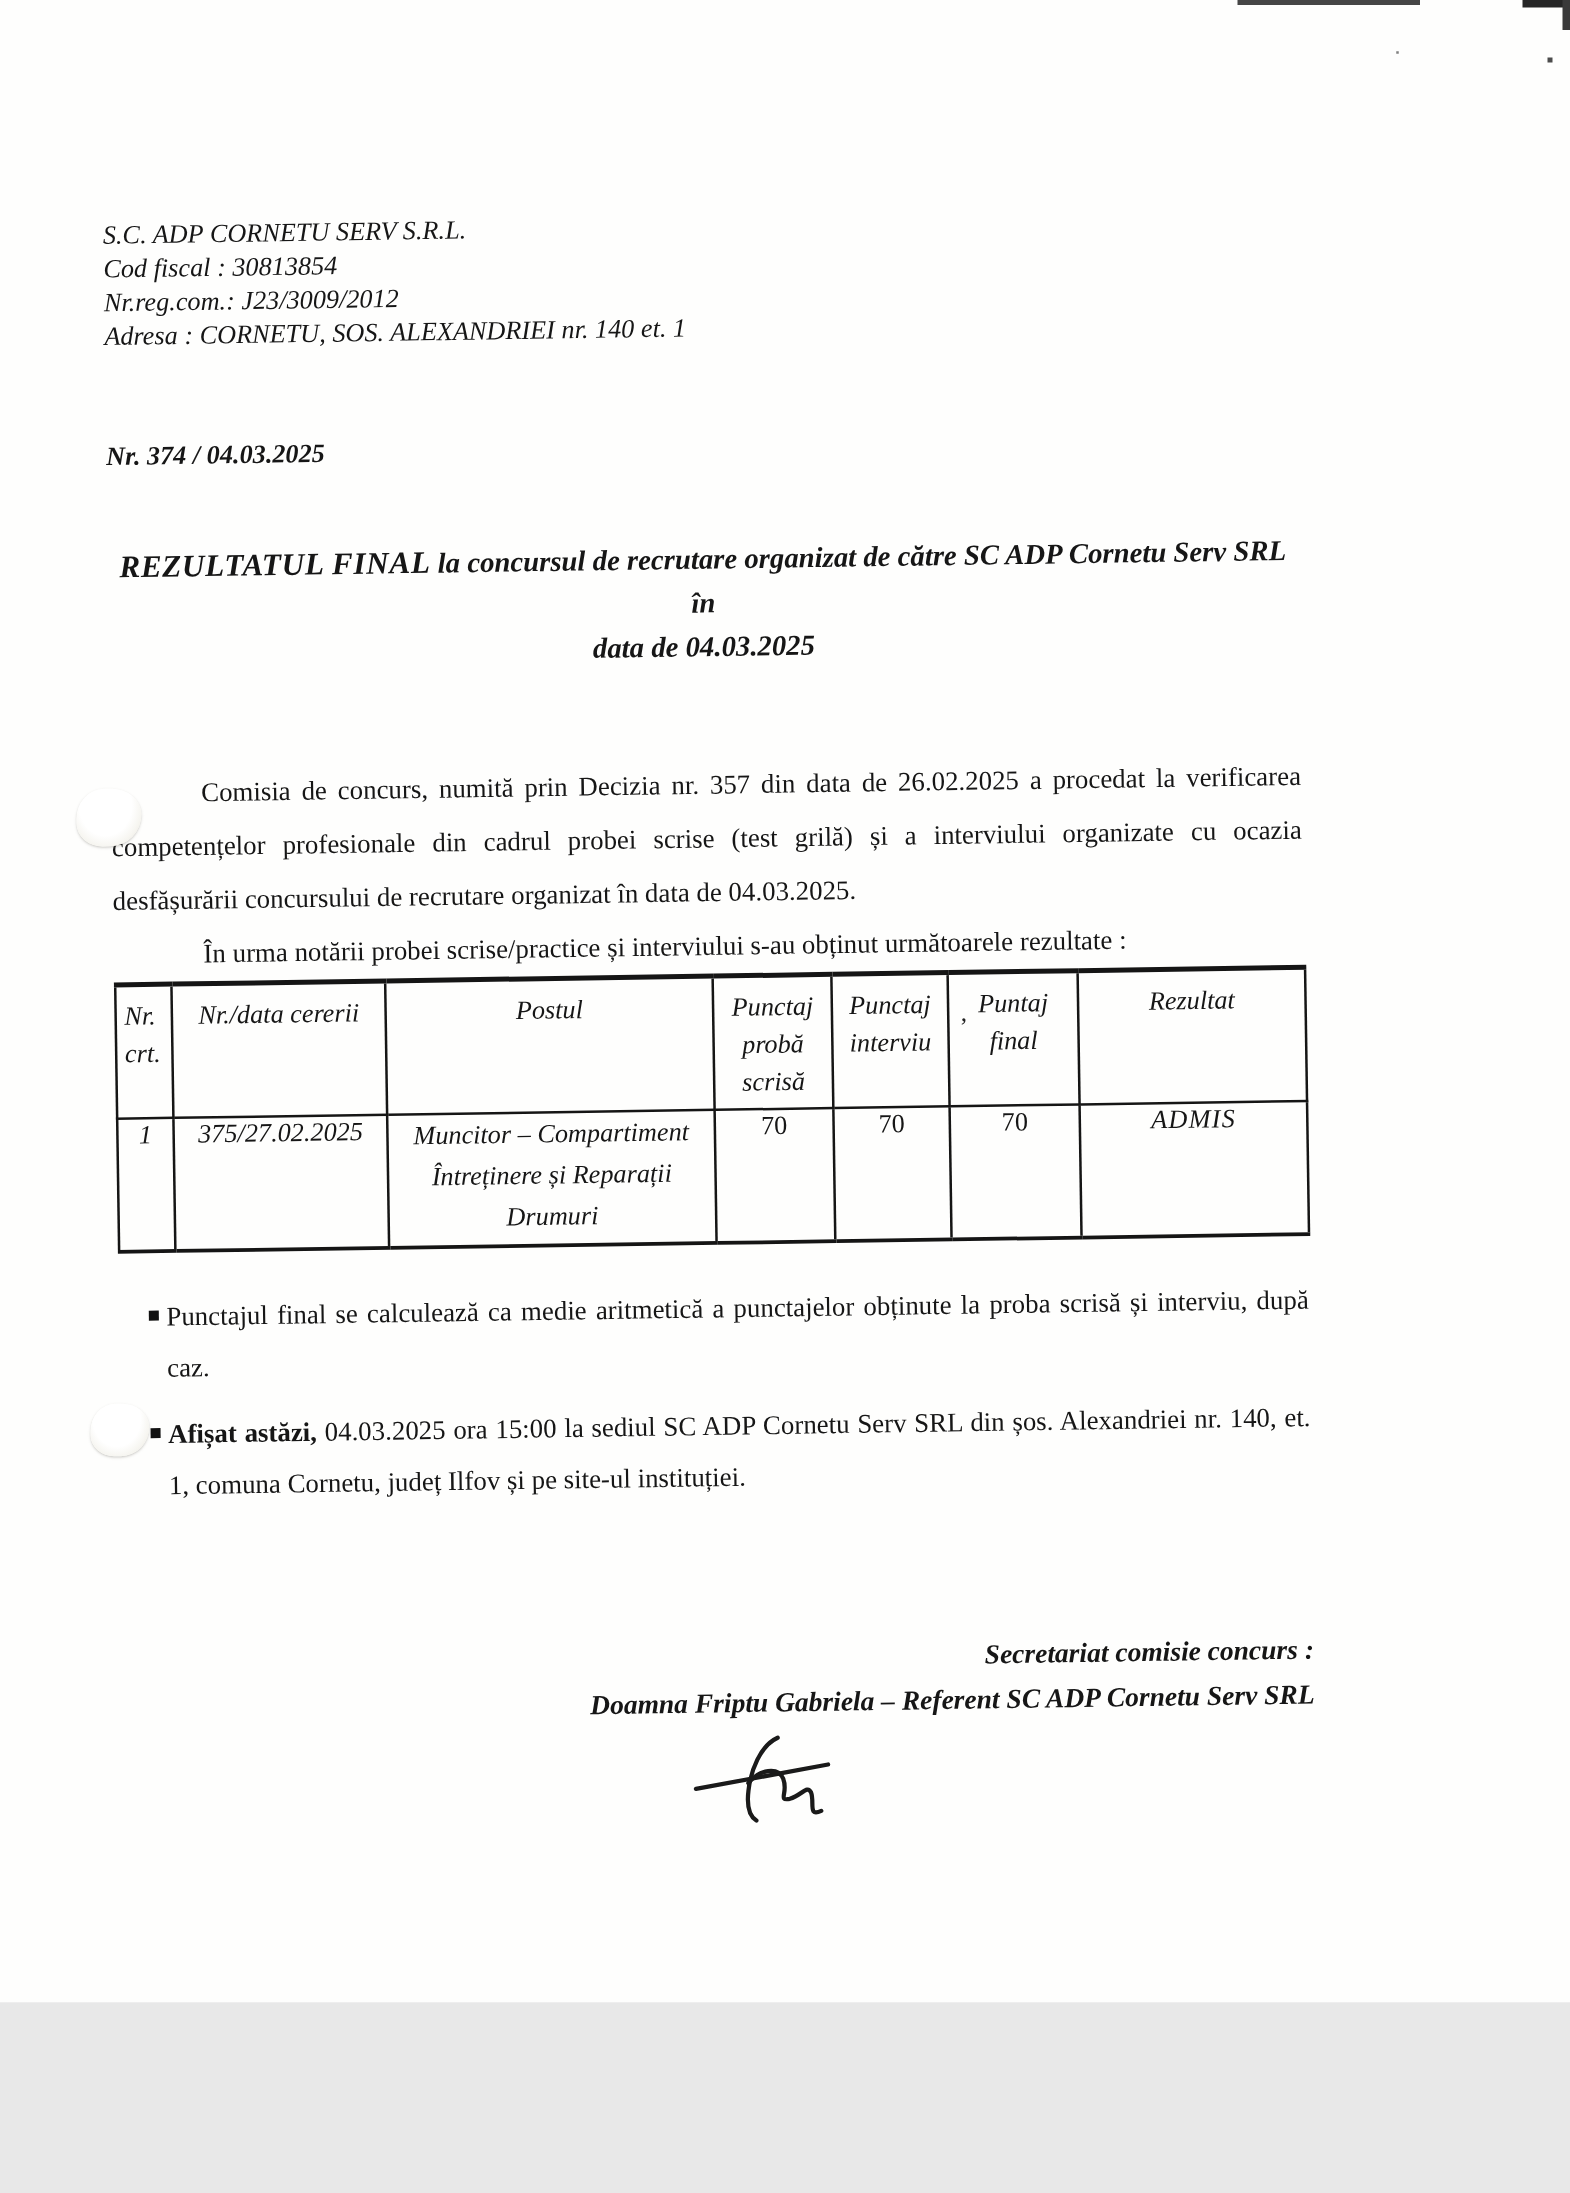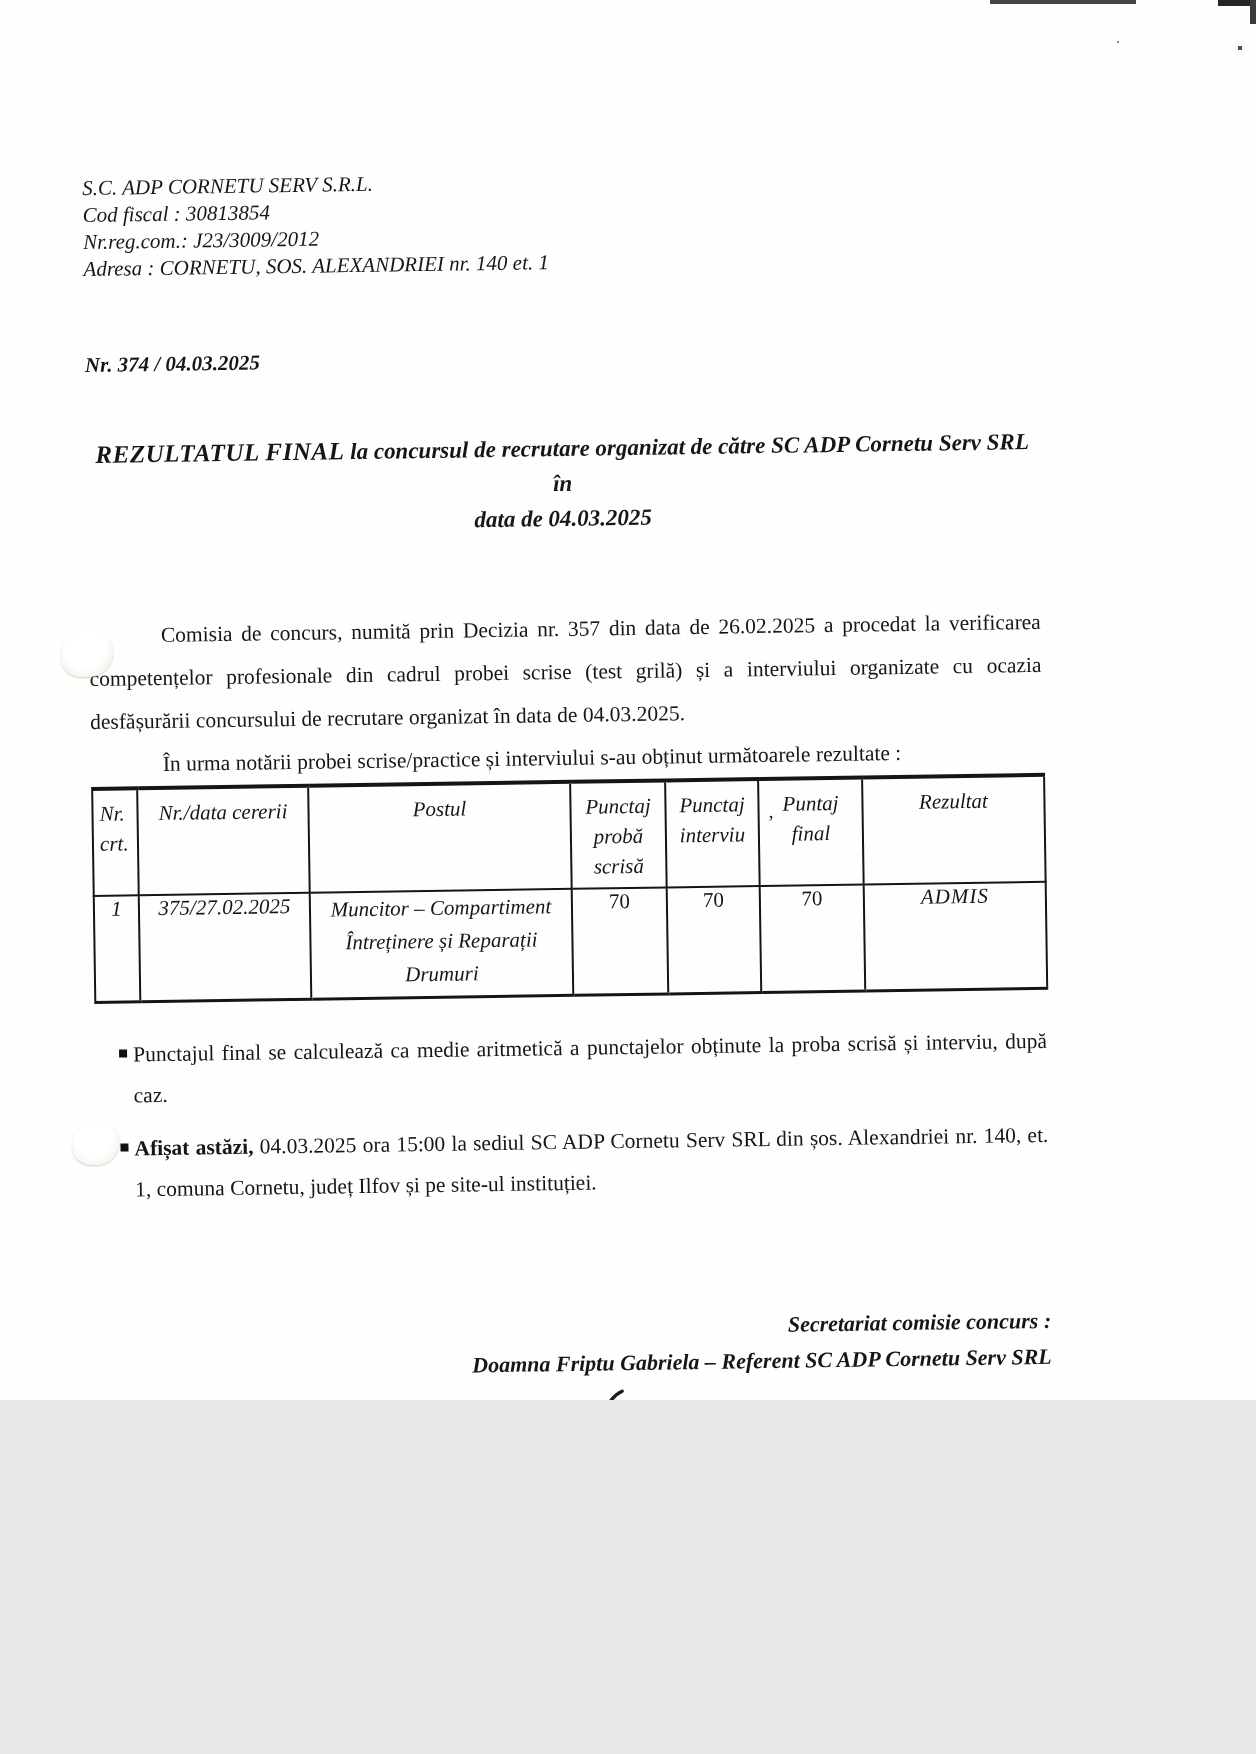--- a/index.html
+++ b/index.html
@@ -1,18 +1,18 @@
 <!DOCTYPE html>
 <html><head>
 <meta charset="utf-8">
 <style>
   html,body{margin:0;padding:0;background:#e8e8e8;}
   .page{
     position:relative;
-    width:1256px;height:1400px;
+    width:1256px;height:1602px;
     margin:0 auto;
     background:#fefefd;
     overflow:hidden;
     font-family:"Liberation Serif","DejaVu Serif",serif;
     color:#161616;
   }
   
   .tilt{
     position:absolute;left:82px;top:168px;width:952px;
     transform:rotate(-0.85deg);

